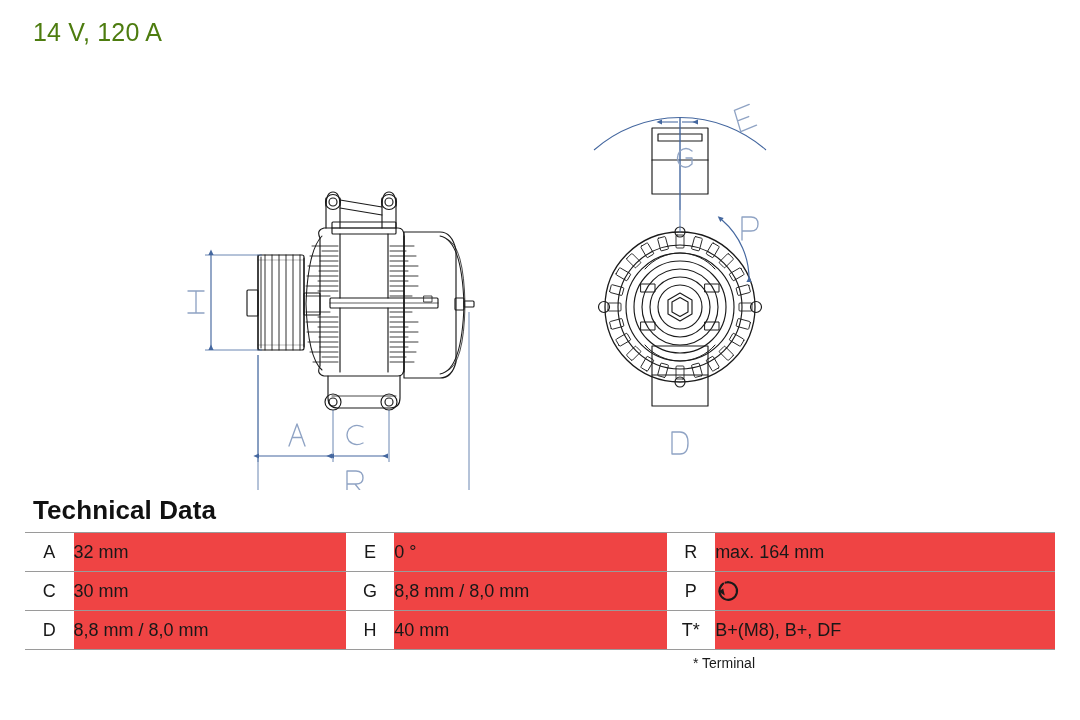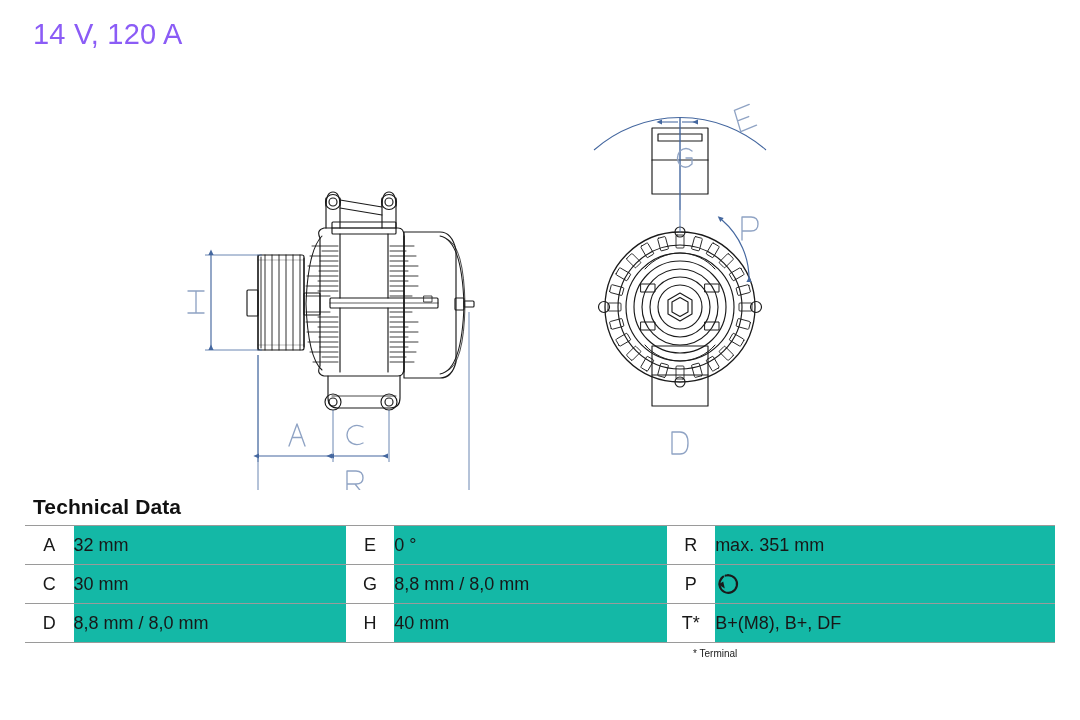--- a/index.html
+++ b/index.html
@@ -14,24 +14,24 @@
     color: #1a1a1a;
     position: relative;
     overflow: hidden;
   }
 
   
   .page-title {
     position: absolute;
     left: 33px;
     top: 18px;
-    font-size: 29px;
+    font-size: 25px;
     font-weight: 400;
     letter-spacing: 0.2px;
-    color: #8b5cf6;
+    color: #4d7c0f;
     white-space: nowrap;
   }
 
   
   .drawing-area {
     position: absolute;
     left: 0;
     top: 50px;
     width: 1080px;
     height: 440px;
@@ -41,21 +41,21 @@
   }
 
   
   .tech-block {
     position: absolute;
     left: 25px;
     top: 495px;
     width: 1030px;
   }
   .tech-heading {
-    font-size: 21px;
+    font-size: 26px;
     font-weight: bold;
     color: #111111;
     padding: 0 0 6px 8px;
     letter-spacing: 0.1px;
   }
   table.tech-table {
     border-collapse: collapse;
     width: 1030px;
     table-layout: fixed;
   }
@@ -69,37 +69,37 @@
   }
   table.tech-table tr:last-child td {
     border-bottom: 1px solid #9a9a9a;
   }
   td.key-cell {
     background: #ffffff;
     text-align: center;
     width: 46px;
   }
   td.val-cell {
-    background: #14b8a6;
+    background: #ef4444;
     padding-left: 12px;
   }
   td.val-a { width: 258px; }
   td.val-b { width: 258px; }
   td.val-c { width: 322px; }
   td.key-t { font-size: 18px; }
 
   .rot-icon {
     display: inline-block;
     vertical-align: middle;
     line-height: 0;
   }
 
   .footnote {
     margin-top: 5px;
-    font-size: 10px;
+    font-size: 14px;
     color: #1a1a1a;
     padding-left: 668px;
   }
 </style>
 </head>
 <body>
 
 <div class="page-title">14 V, 120 A</div>
 
 <div class="drawing-area">
@@ -408,21 +408,21 @@
   <div class="tech-heading">Technical Data</div>
 
   <table class="tech-table">
     <tbody>
       <tr>
         <td class="key-cell">A</td>
         <td class="val-cell val-a">32 mm</td>
         <td class="key-cell">E</td>
         <td class="val-cell val-b">0 °</td>
         <td class="key-cell">R</td>
-        <td class="val-cell val-c">max. 351 mm</td>
+        <td class="val-cell val-c">max. 164 mm</td>
       </tr>
 
       <tr>
         <td class="key-cell">C</td>
         <td class="val-cell val-a">30 mm</td>
         <td class="key-cell">G</td>
         <td class="val-cell val-b">8,8 mm / 8,0 mm</td>
         <td class="key-cell">P</td>
         <td class="val-cell val-c">
           <span class="rot-icon">

